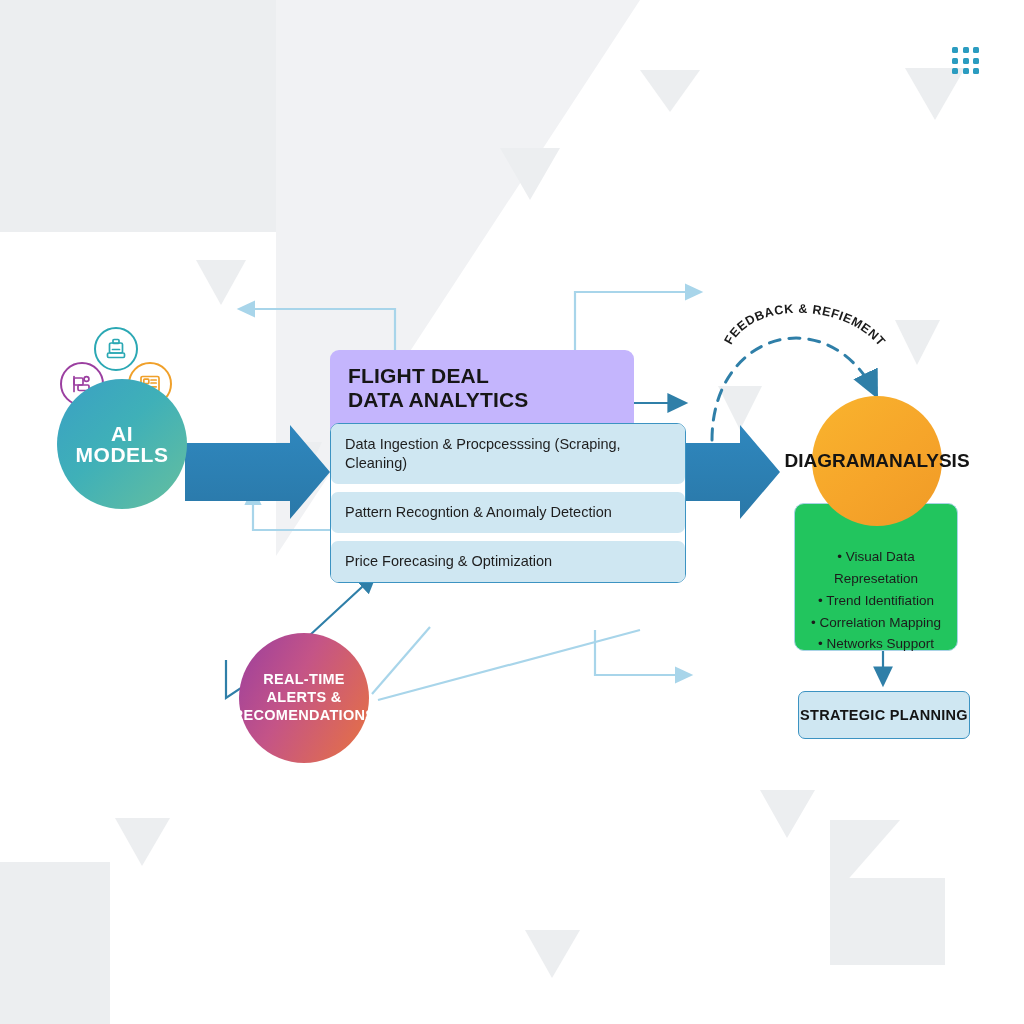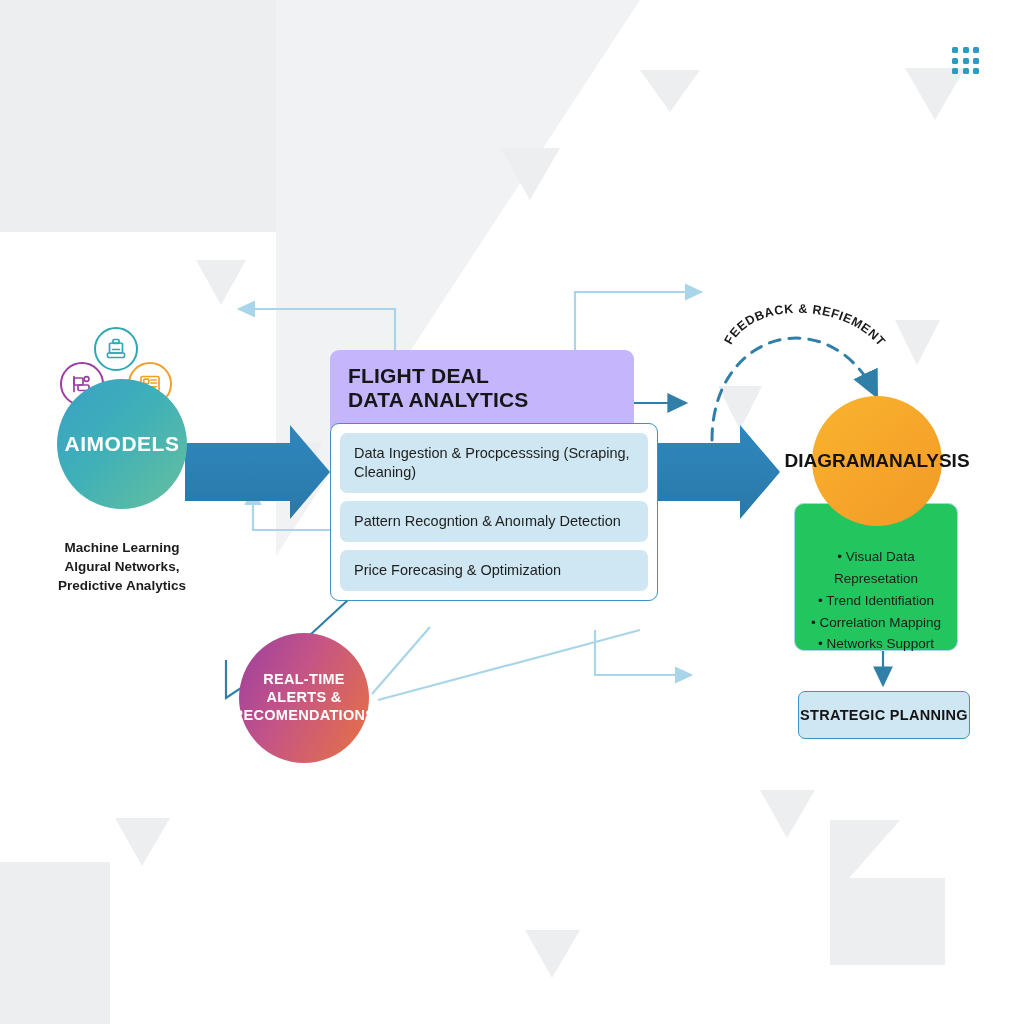--- a/index.html
+++ b/index.html
@@ -64,21 +64,21 @@
   #mini-icon-purple { left: 8px;   top: 37px; border: 2.5px solid #9b3fa0; }
   #mini-icon-orange { left: 76px;  top: 37px; border: 2.5px solid #f0a02a; }
 
   #ai-circle {
     position: absolute;
     left: 5px; top: 54px;
     width: 130px; height: 130px;
     border-radius: 50%;
     background: linear-gradient(135deg, #3aa0c4 0%, #3fb0b8 45%, #66bf9e 100%);
     display: flex;
-    flex-direction: row;
+    flex-direction: column;
     align-items: center;
     justify-content: center;
     color: #ffffff;
     text-align: center;
     line-height: 1.02;
   }
   #ai-circle .l1 { font-size: 21px; font-weight: bold; letter-spacing: .5px; }
   #ai-circle .l2 { font-size: 21px; font-weight: bold; letter-spacing: .5px; }
   #ai-caption {
     position: absolute;
@@ -107,23 +107,22 @@
     font-size: 21px;
     line-height: 1.16;
     letter-spacing: .2px;
   }
   #center-body {
     position: relative;
     top: -6px;
     background: #ffffff;
     border: 1.8px solid #3c93c2;
     border-radius: 9px;
-    padding: 9px;
     box-sizing: border-box;
-    width: 328px;
+    width: 356px;
   }
   .proc-item {
     background: #cfe7f2;
     border-radius: 7px;
     margin-bottom: 8px;
     padding: 11px 14px;
     font-size: 14.5px;
     line-height: 1.32;
     color: #1e1e1e;
   }
@@ -368,25 +367,20 @@
         <line x1="5.8" y1="14.8" x2="18.2" y2="14.8"></line>
         <line x1="5.8" y1="17.2" x2="13" y2="17.2"></line>
       </svg>
     </div>
 
     <div id="ai-circle">
       <span class="l1">AI</span>
       <span class="l2">MODELS</span>
     </div>
 
-    <div id="ai-caption">
-      <div>Machine Learning</div>
-      <div>Algural Networks,</div>
-      <div>Predictive Analytics</div>
-    </div>
   </div>
 
   <div id="center-panel">
     <div id="center-header">
       <div>FLIGHT DEAL</div>
       <div>DATA ANALYTICS</div>
     </div>
     <div id="center-body">
       <div class="proc-item">Data Ingestion &amp; Procpcesssing (Scraping, Cleaning)</div>
       <div class="proc-item">Pattern Recogntion &amp; Anoımaly Detection</div>

